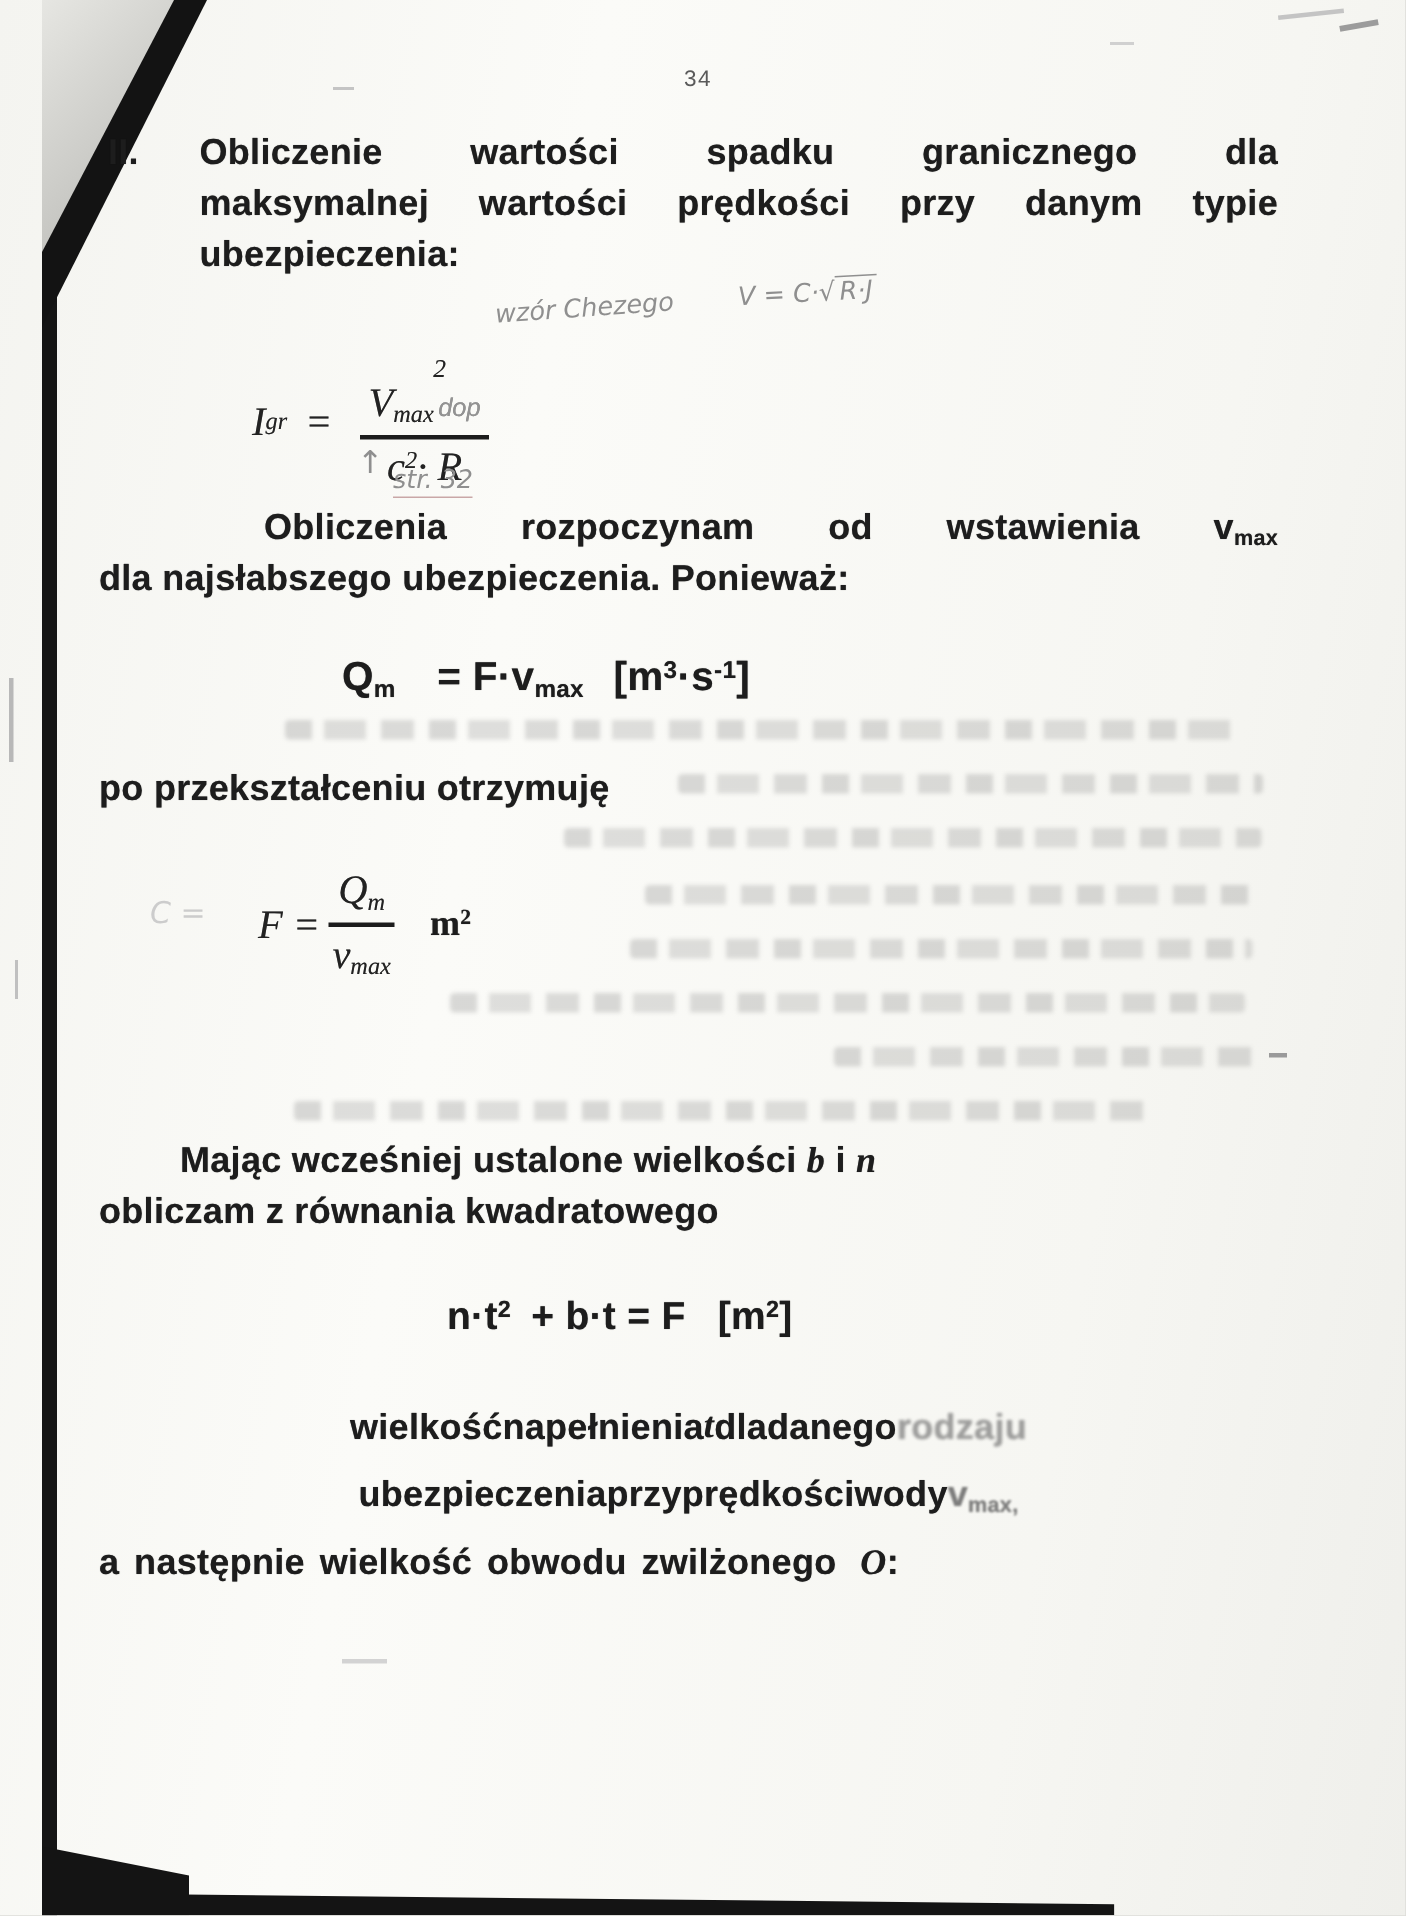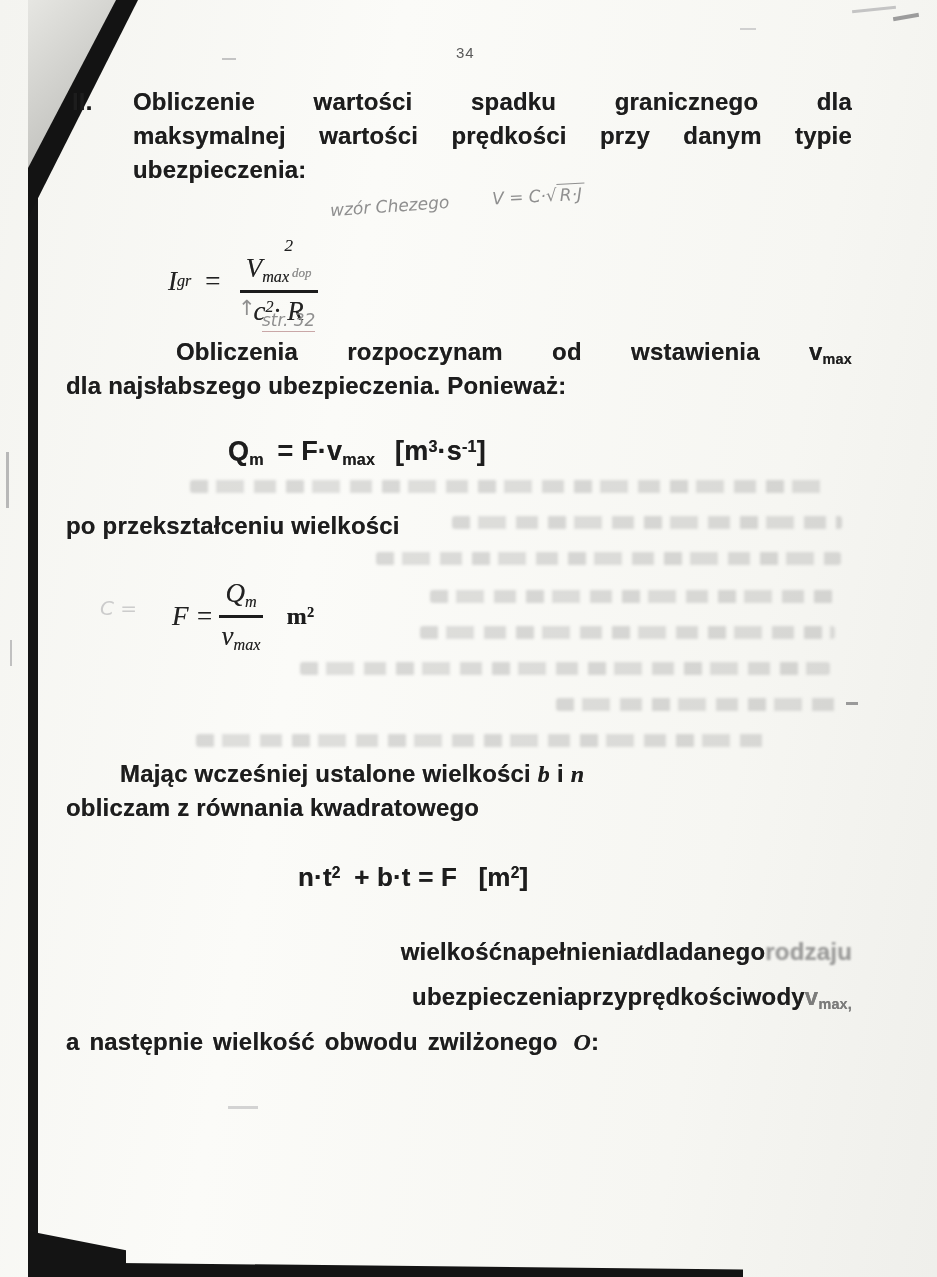--- a/index.html
+++ b/index.html
@@ -16,25 +16,25 @@
   sup{font-size:.60em;vertical-align:0.5em;font-weight:inherit}
   .serif-it{font-family:"Liberation Serif",serif;font-style:italic;font-weight:normal;
             font-size:27px;color:#222;text-shadow:0 0 .4px rgba(30,30,30,.5)}
   .frm{display:inline-flex;align-items:center}
   .frac{display:inline-flex;flex-direction:column;align-items:center;margin:0 6px}
   .frac .exp-top{font-size:17px;margin-bottom:-3px;align-self:center;transform:translateX(10px)}
   .frac .num{border-bottom:3px solid #1c1c1c;padding:0 6px 3px 6px}
   .frac .den{padding-top:3px}
   .hand{position:absolute;font-family:"DejaVu Sans",sans-serif;font-style:italic;
         color:#8f8f8f;font-size:17px}
-  .hand-inline{font-family:Liberation Serif, serif;font-style:italic;color:#939393;
-               font-size:13px;margin-left:3px;font-weight:normal}
+  .hand-inline{font-family:Liberation Sans, sans-serif;font-style:italic;color:#939393;
+               font-size:17px;margin-left:3px;font-weight:normal}
   .pencil{position:absolute;font-family:"DejaVu Sans",sans-serif;font-style:italic;
           color:#cccccc;font-size:20px}
-  .flexline{display:flex;justify-content:flex-end}
+  .flexline{display:flex;justify-content:center}
   .ghost{position:absolute;height:13px;opacity:.5;filter:blur(1.4px);border-radius:3px;
     background:repeating-linear-gradient(90deg,
       rgba(125,125,125,.55) 0 18px, rgba(125,125,125,0) 18px 26px,
       rgba(125,125,125,.45) 26px 54px, rgba(125,125,125,0) 54px 64px,
       rgba(125,125,125,.5) 64px 86px, rgba(125,125,125,0) 86px 96px)}
   .mark{position:absolute;background:#c4c4c4}
   .sqrt-sym{font-family:"DejaVu Sans",sans-serif;font-weight:bold;font-size:38px;line-height:1}
   .radicand{border-top:3px solid #1b1b1b;padding:3px 10px 0 4px;margin-left:-5px;
             font-family:"Liberation Serif",serif;font-weight:bold;font-size:26px}
   .faded{color:#5f5f5f;filter:blur(.6px);opacity:.8}
@@ -99,25 +99,25 @@
   <div class="hand" style="left:262px;top:310px;border-bottom:1.5px solid #c9a7a7;padding-bottom:1px">str. 32</div>
 
   <div class="abs body-text just" style="left:66px;top:338px;width:786px;text-indent:110px">
     <span>Obliczenia rozpoczynam od wstawienia</span>
     <span>v</span><sub>max</sub>
   </div>
   <div class="abs body-text" style="left:66px;top:372px">dla najsłabszego ubezpieczenia. Ponieważ:</div>
 
   <div class="abs body-text" style="left:228px;top:436px;font-size:27px">
     <span>Q</span><sub>m</sub>
-    <span style="margin-left:6px">= F·v</span><sub>max</sub>
+    <span style="margin-left:20px">= F·v</span><sub>max</sub>
     <span style="margin-left:12px">[m</span><sup>3</sup><span>·s</span><sup>-1</sup><span>]</span>
   </div>
 
-  <div class="abs body-text" style="left:66px;top:512px">po przekształceniu wielkości</div>
+  <div class="abs body-text" style="left:66px;top:512px">po przekształceniu otrzymuję</div>
 
   <div class="pencil" style="left:100px;top:596px">C =</div>
 
   <div class="abs frm serif-it" style="left:172px;top:578px">
     <span>F =</span>
     <span class="frac">
       <span class="num">
         <span>Q</span><sub>m</sub>
       </span>
       <span class="den">

